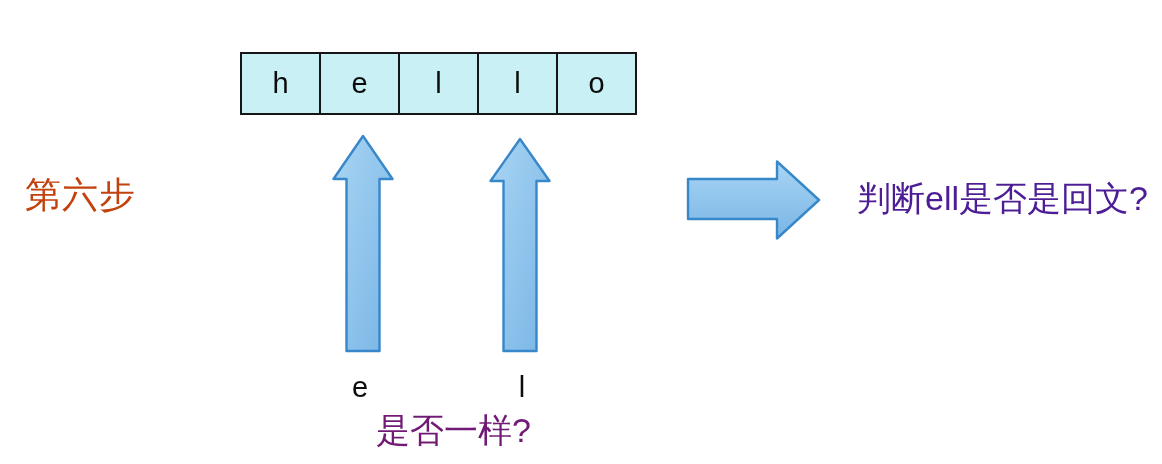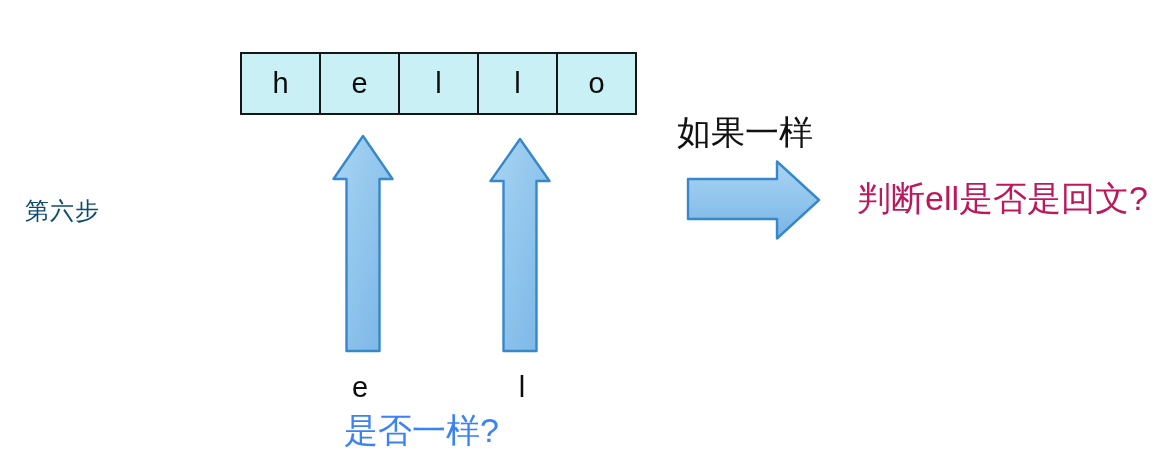--- a/index.html
+++ b/index.html
@@ -12,25 +12,24 @@
     position: relative;
     width: 1162px;
     height: 464px;
     background: #ffffff;
     overflow: hidden;
   }
   .step-label {
     position: absolute;
     left: 25px;
     top: 171px;
-    font-size: 24px;
-    color: #0c4a6e;
+    font-size: 36px;
+    color: #c2410c;
     letter-spacing: 1px;
     white-space: nowrap;
-    margin-top: 24px;
   }
   .cells {
     position: absolute;
     left: 240px;
     top: 52px;
     width: 397px;
     height: 63px;
     display: flex;
     box-sizing: border-box;
     border: 2px solid #161616;
@@ -56,39 +55,39 @@
     top: 110px;
     font-size: 34px;
     color: #111111;
     white-space: nowrap;
   }
   .result-label {
     position: absolute;
     left: 857px;
     top: 176px;
     font-size: 34px;
-    color: #be185d;
+    color: #4c1d95;
     white-space: nowrap;
   }
   .pointer-label {
     position: absolute;
     top: 371px;
     width: 22px;
     text-align: center;
     font-size: 29px;
     color: #0c0c0c;
   }
   .pointer-label-e { left: 349px; }
   .pointer-label-l { left: 511px; }
   .question-label {
     position: absolute;
-    left: 344px;
+    left: 376px;
     top: 408px;
     font-size: 34px;
-    color: #3b82f6;
+    color: #701a75;
     white-space: nowrap;
   }
   .watermark {
     position: absolute;
     left: 984px;
     top: 429px;
     font-size: 17px;
     color: #cbcbcb;
     letter-spacing: 1px;
     white-space: nowrap;
@@ -122,21 +121,20 @@
   <svg class="arrow-svg up-arrow-l" viewBox="0 0 64 216" xmlns="http://www.w3.org/2000/svg">
     <defs>
       <linearGradient id="gu2" x1="0" y1="0" x2="1" y2="1">
         <stop offset="0" stop-color="#a9d5f3"></stop>
         <stop offset="1" stop-color="#78b5e6"></stop>
       </linearGradient>
     </defs>
     <polygon points="32,2 61.5,44 48.5,44 48.5,214 15.5,214 15.5,44 2.5,44" fill="url(#gu2)" stroke-width="2.4" stroke-linejoin="round" stroke="#3787c9"></polygon>
   </svg>
 
-  <div class="condition-label">如果一样</div>
 
   <svg class="arrow-svg right-arrow" viewBox="0 0 136 82" xmlns="http://www.w3.org/2000/svg">
     <defs>
       <linearGradient id="gr1" x1="0" y1="0" x2="0" y2="1">
         <stop offset="0" stop-color="#a9d5f3"></stop>
         <stop offset="1" stop-color="#78b5e6"></stop>
       </linearGradient>
     </defs>
     <polygon points="2,20 91,20 91,2.5 133,41 91,79.5 91,60 2,60" fill="url(#gr1)" stroke-width="2.4" stroke-linejoin="round" stroke="#3787c9"></polygon>
   </svg>

